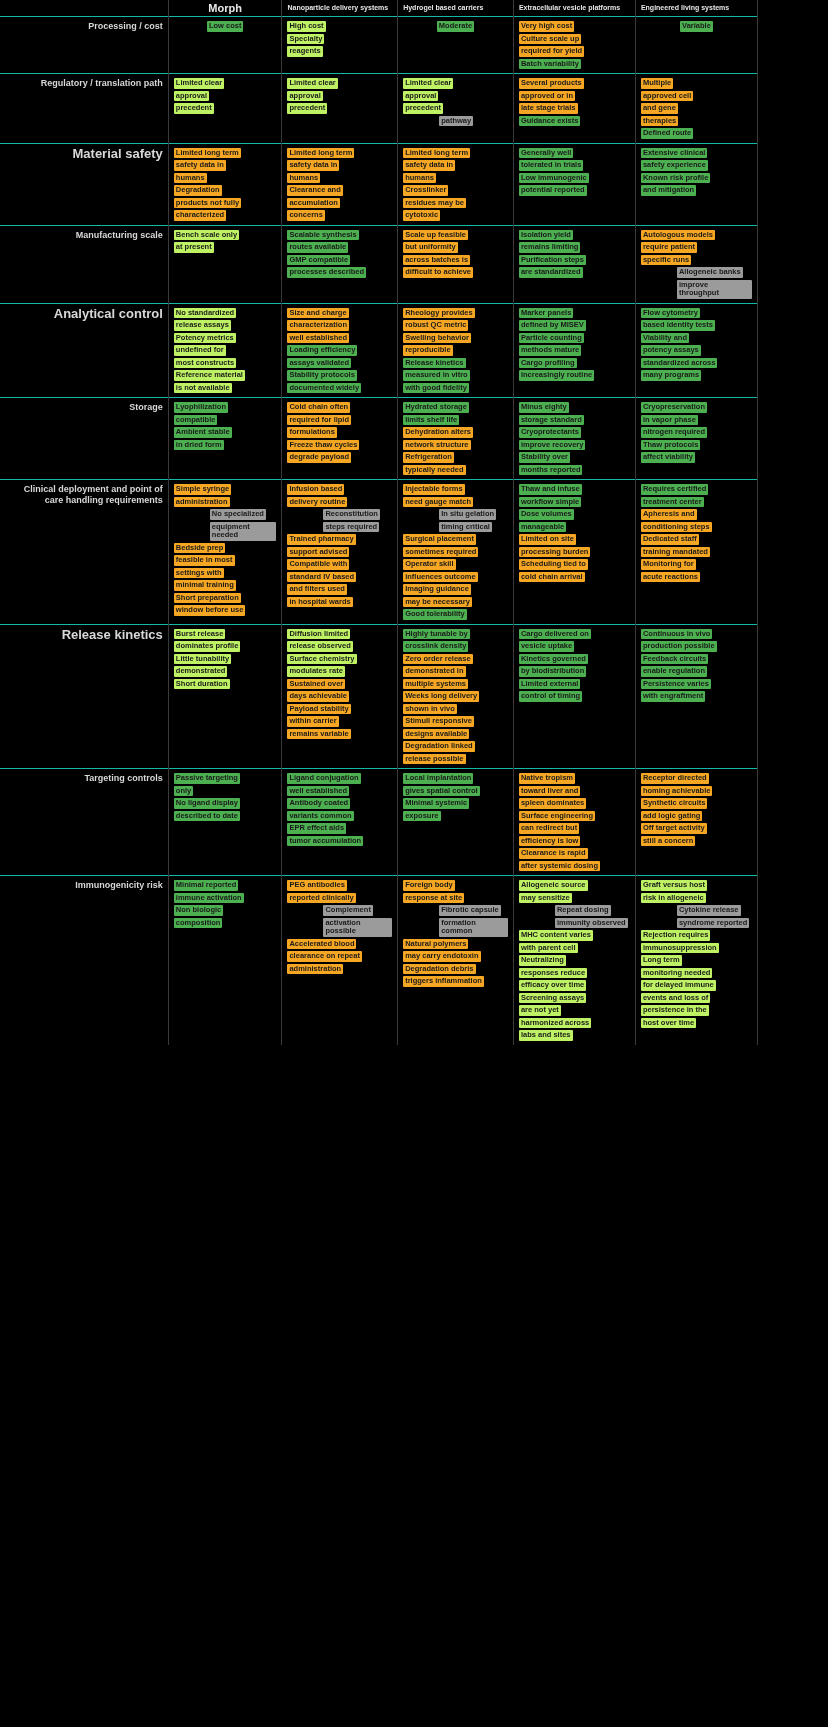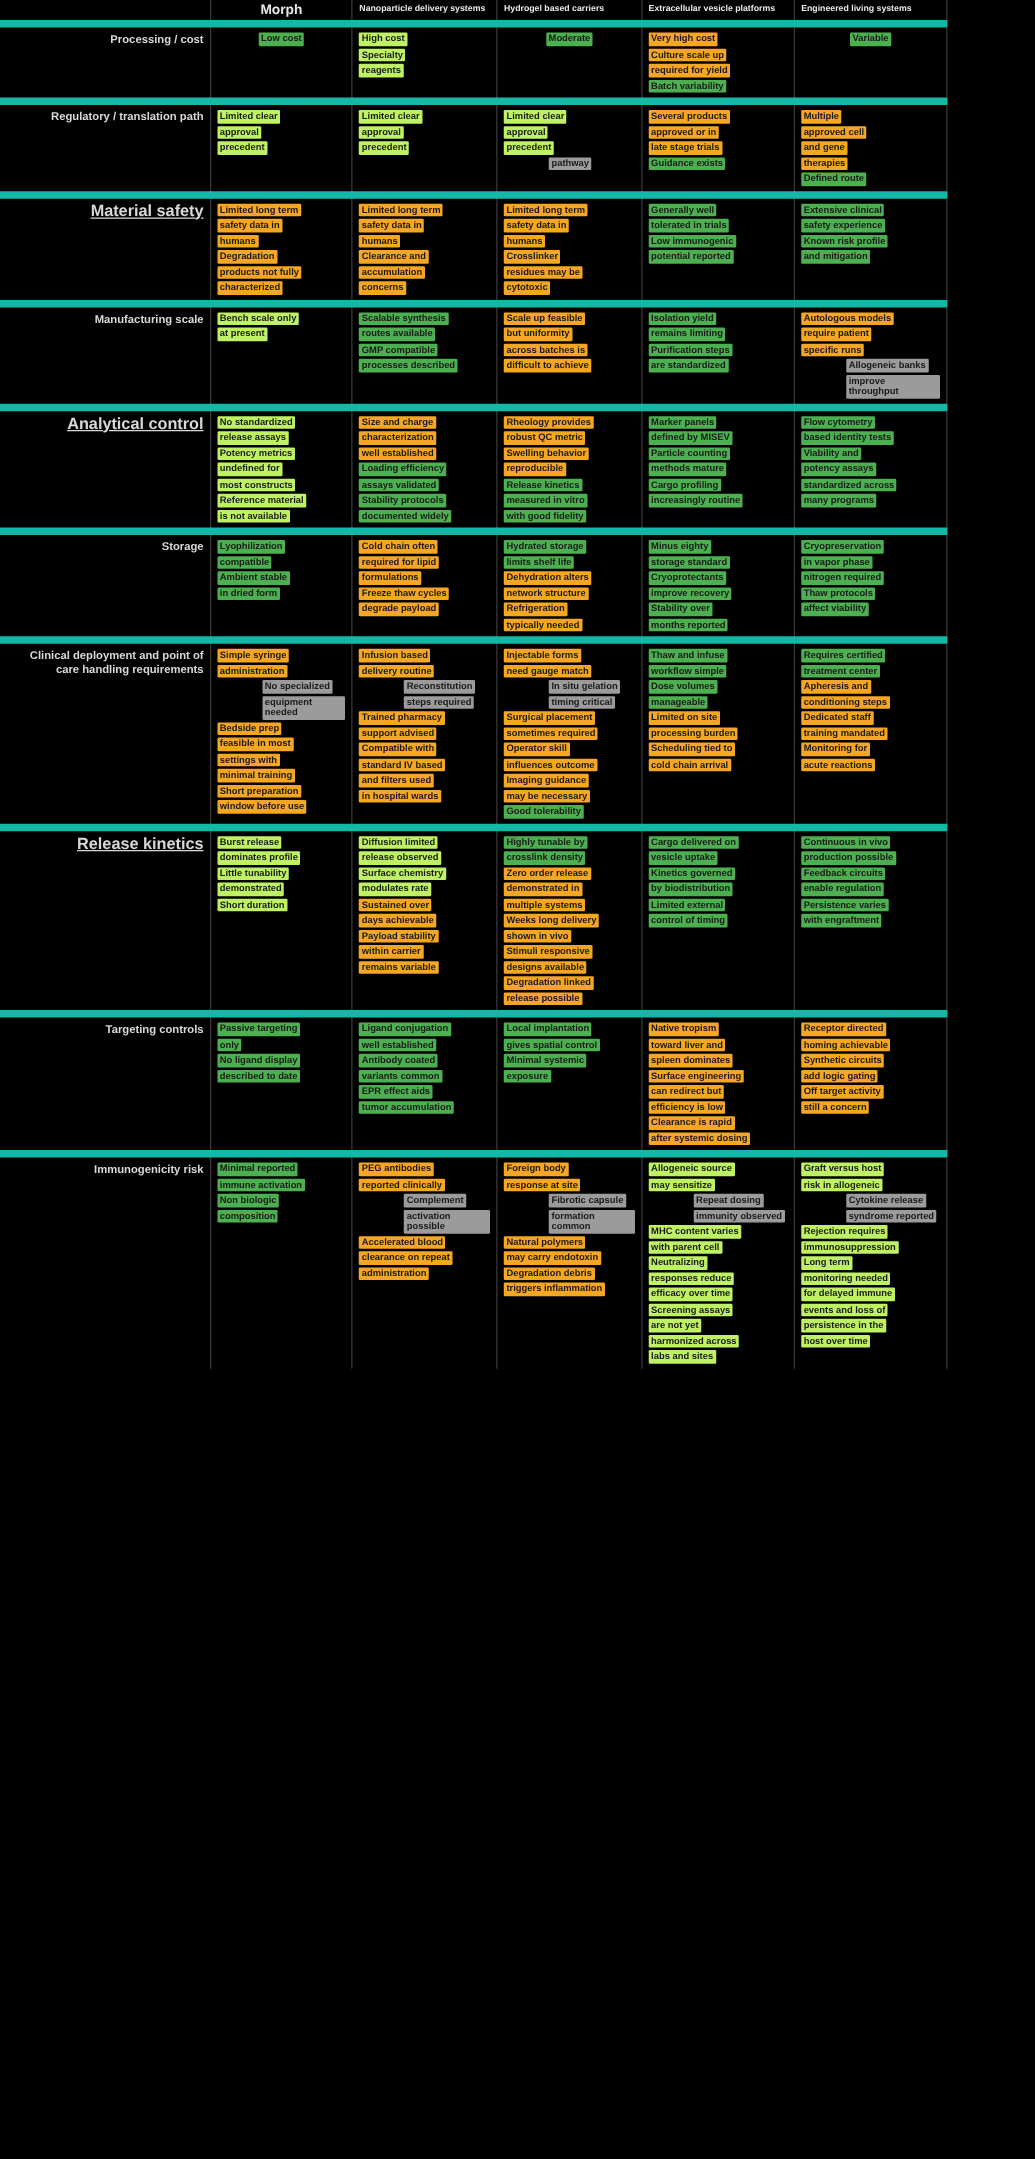--- a/index.html
+++ b/index.html
@@ -1,30 +1,30 @@
 <!DOCTYPE html>
 <html><head>
 <meta charset="utf-8">
 <style>
   html,body{margin:0;padding:0;background:#000;}
   body{width:828px;height:1727px;font-family:"Liberation Sans",sans-serif;color:#fff;overflow:hidden;}
   .sheet{width:780px;height:1727px;position:relative;background:#000;}
   table.grid{border-collapse:collapse;width:758px;margin:0 0 0 0;table-layout:fixed;}
   table.grid td, table.grid th{vertical-align:top;padding:4px 5px;border-right:1px solid #3a3a3a;}
-  .rowline{border-top:6px solid #14b8a6;}
+  .rowline{border-top:1px solid #14b8a6;}
   col.c0{width:160px;}
   col.c1{width:108px;}
   col.c2{width:110px;}
   col.c3{width:110px;}
   col.c4{width:116px;}
   col.c5{width:116px;}
   .hdr{font-size:7px;line-height:8px;font-weight:bold;color:#e8e8e8;text-align:left;padding-top:8px;}
   .hdr.first{text-align:center;font-size:11px;}
   .rowlabel{font-size:9px;line-height:11px;color:#d8d8d8;text-align:right;padding-right:8px;font-weight:bold;}
-  .rowlabel.big{font-size:13px;text-decoration:underline;}
+  .rowlabel.big{font-size:13px;}
   .cellwrap{display:flex;flex-direction:column;gap:2px;align-items:flex-start;}
   .chip{font-size:7.5px;line-height:8.5px;padding:1px 2px;border-radius:1px;display:inline-block;max-width:100%;
         color:#1a1a1a;font-weight:bold;word-break:break-word;}
   .g{background:#4caf50;}
   .o{background:#f5a623;}
   .r{background:#bef264;}
   .n{background:#9b9b9b;margin-left:36px;}
   .center{align-items:center;text-align:center;justify-content:flex-end;}
 </style>
 </head>

